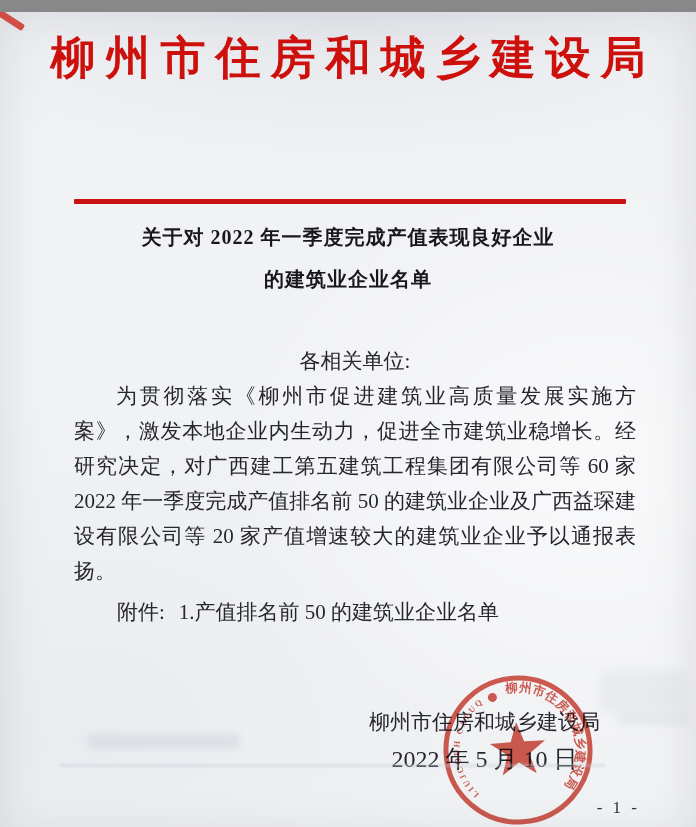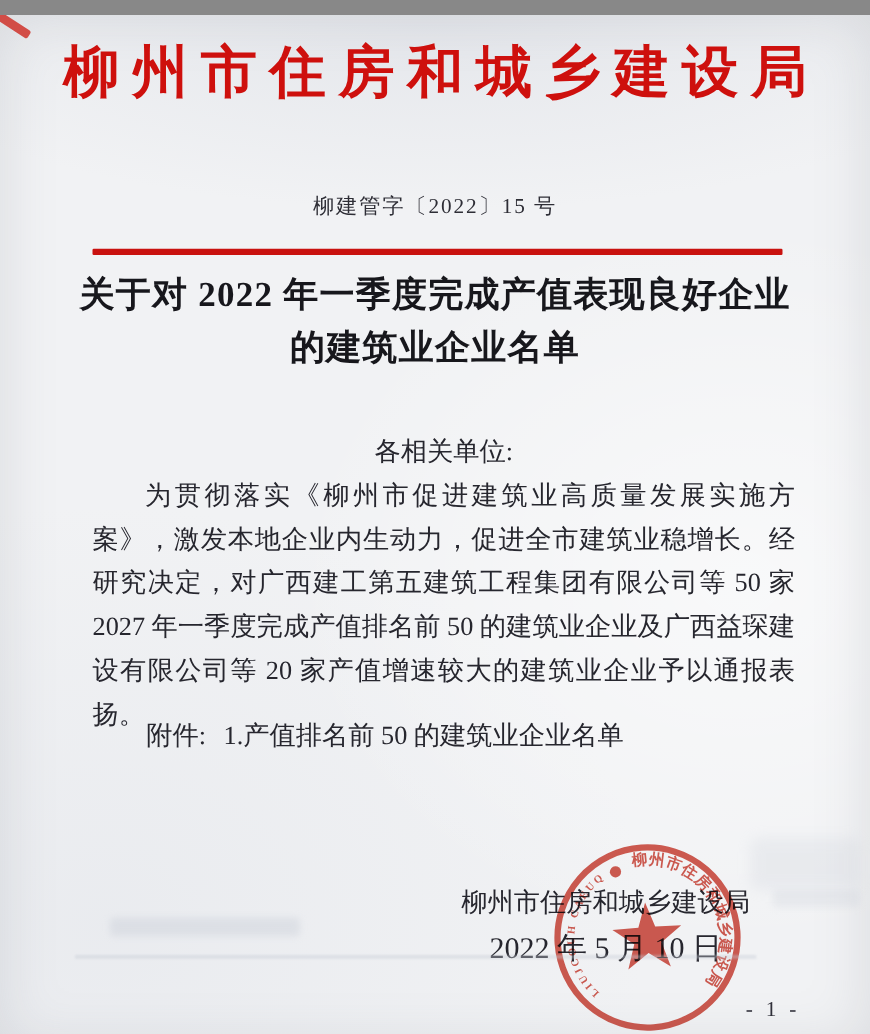--- a/index.html
+++ b/index.html
@@ -40,33 +40,33 @@
     color: #2e2e36;
   }
   .red-rule {
     position: absolute; top: 187px; left: 74px;
     width: 552px; height: 5px;
     background: #c9120f; border-radius: 1px;
   }
   .title {
     position: absolute; top: 204px; left: 0; right: 0;
     text-align: center;
-    font-size: 28px; font-weight: bold;
+    font-size: 20px; font-weight: bold;
     line-height: 42px; letter-spacing: 1px;
     color: #17171c;
   }
   .body-block {
     position: absolute; top: 332px; left: 74px; right: 60px;
     font-size: 21px; line-height: 35px;
     text-align: justify;
   }
   .salutation { text-align: center; }
   .para { margin: 0; text-indent: 2em; }
   .attachments {
-    position: absolute; top: 558px; left: 117px;
+    position: absolute; top: 582px; left: 117px;
     display: flex; align-items: flex-start;
     font-size: 21px; line-height: 37px;
   }
   .att-label { white-space: nowrap; margin-right: 14px; }
   .att-items { display: flex; flex-direction: row; }
   .signature {
     position: absolute; top: 692px; right: 96px;
     text-align: center;
     font-size: 21px; line-height: 37px;
     color: #26262e;
@@ -100,32 +100,31 @@
 </style>
 </head>
 <body>
 
 <div class="page">
 
   <div class="corner-mark"></div>
 
   <h1 class="agency">柳州市住房和城乡建设局</h1>
 
-  <div class="docnum">柳建管字〔2022〕15 号</div>
 
   <div class="red-rule"></div>
 
   <div class="title">
     <div>关于对 2022 年一季度完成产值表现良好企业</div>
     <div>的建筑业企业名单</div>
   </div>
 
   <div class="body-block">
     <div class="salutation">各相关单位:</div>
-    <p class="para">为贯彻落实《柳州市促进建筑业高质量发展实施方案》，激发本地企业内生动力，促进全市建筑业稳增长。经研究决定，对广西建工第五建筑工程集团有限公司等 50 家 2027 年一季度完成产值排名前 50 的建筑业企业及广西益琛建设有限公司等 20 家产值增速较大的建筑业企业予以通报表扬。</p>
+    <p class="para">为贯彻落实《柳州市促进建筑业高质量发展实施方案》，激发本地企业内生动力，促进全市建筑业稳增长。经研究决定，对广西建工第五建筑工程集团有限公司等 60 家 2022 年一季度完成产值排名前 50 的建筑业企业及广西益琛建设有限公司等 20 家产值增速较大的建筑业企业予以通报表扬。</p>
   </div>
 
   <div class="attachments">
     <div class="att-label">附件:</div>
     <div class="att-items">
       <div class="att-item">1.产值排名前 50 的建筑业企业名单</div>
     </div>
   </div>
 
   <div class="signature">

